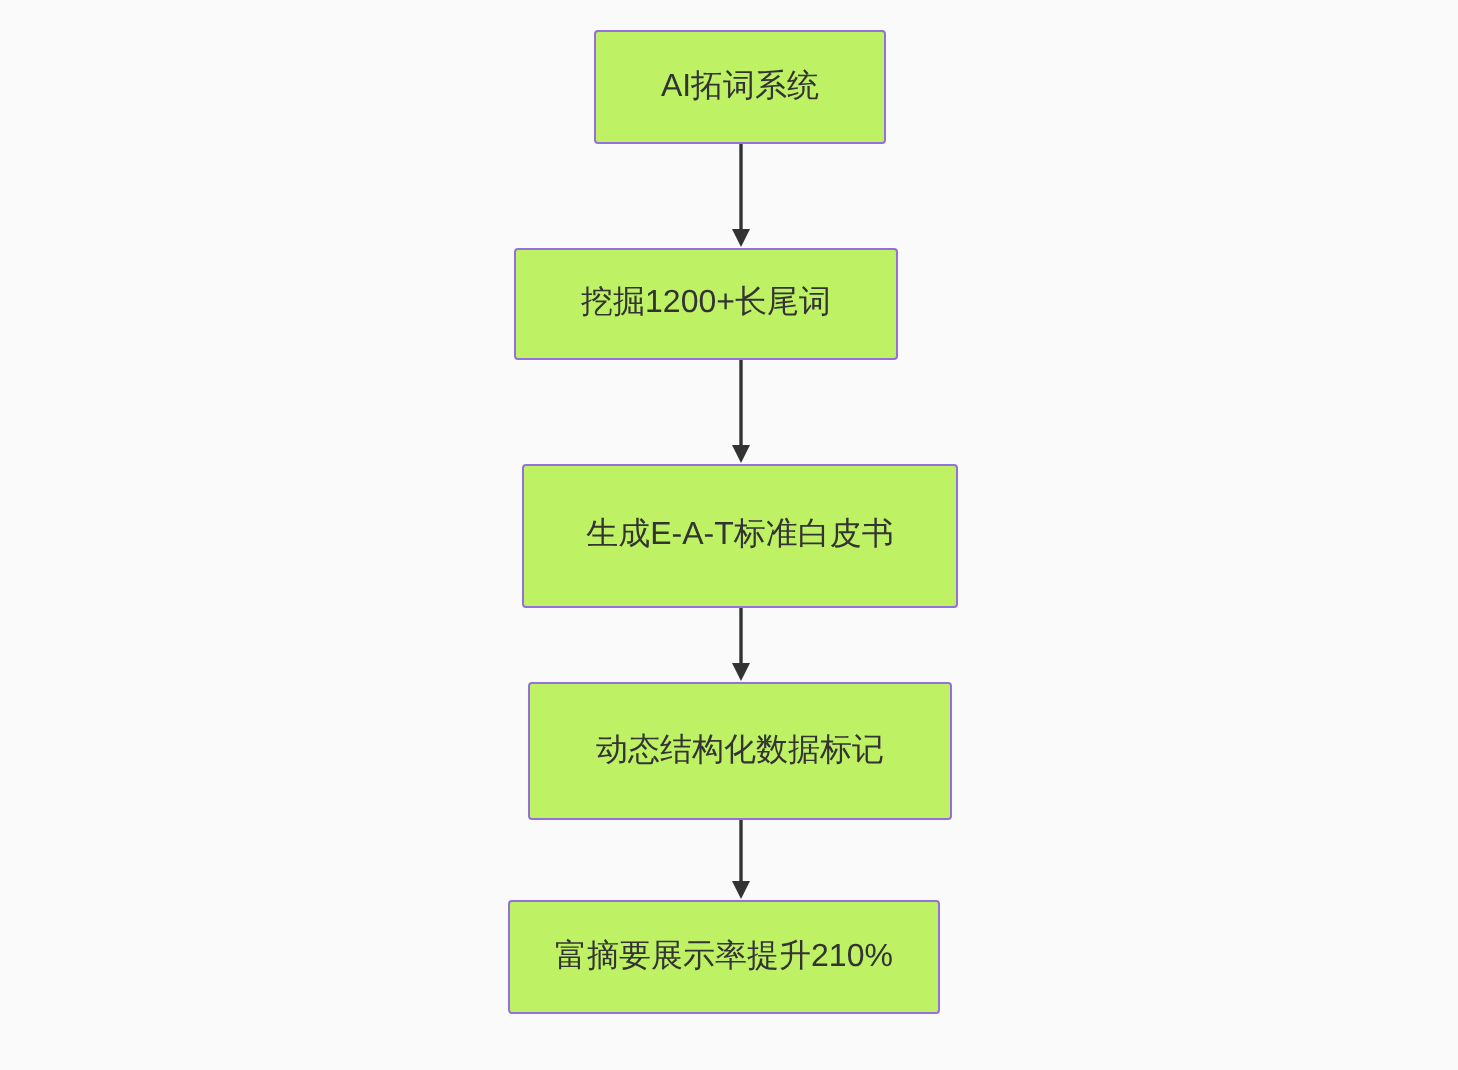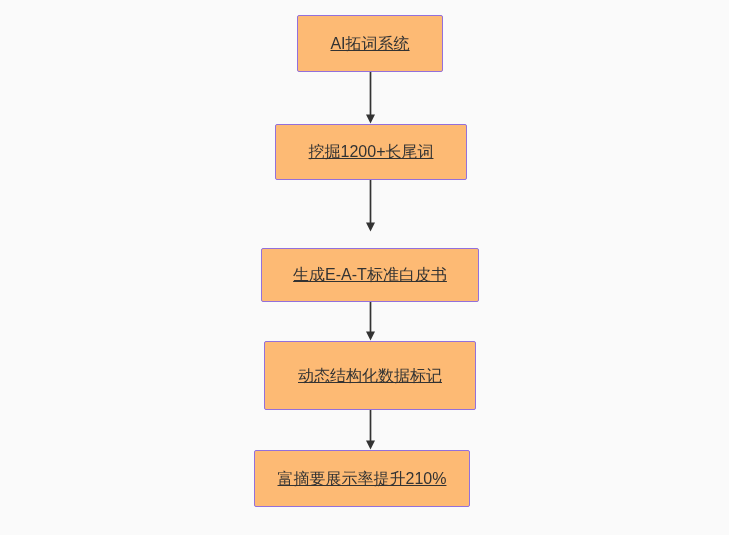--- a/index.html
+++ b/index.html
@@ -7,34 +7,33 @@
     position:relative;
     width:729px;height:535px;
     background:#fafafa;
     font-family:"Liberation Sans", sans-serif;
     overflow:hidden;
   }
   .arrows{position:absolute;left:0;top:0;width:729px;height:535px;}
   .node{
     position:absolute;
     box-sizing:border-box;
-    background:#fdba74;
+    background:#bef264;
     border:1px solid #9370db;
     border-radius:2px;
     display:flex;align-items:center;justify-content:center;
     color:#333333;
     font-size:16px;
     line-height:1;
     white-space:nowrap;
     text-align:left;
-    text-decoration:underline;
   }
   .node-1{left:297px;top:15px;width:146px;height:57px;}
-  .node-2{left:275px;top:124px;width:192px;height:56px;}
-  .node-3{left:261px;top:232px;width:218px;height:54px;margin-top:16px;}
+  .node-2{left:257px;top:124px;width:192px;height:56px;}
+  .node-3{left:261px;top:232px;width:218px;height:72px;}
   .node-4{left:264px;top:341px;width:212px;height:69px;}
   .node-5{left:254px;top:450px;width:216px;height:57px;}
 </style>
 </head>
 <body>
 
 <div class="canvas">
 
   <svg class="arrows" viewBox="0 0 729 535" xmlns="http://www.w3.org/2000/svg" aria-hidden="true">
     <g>

